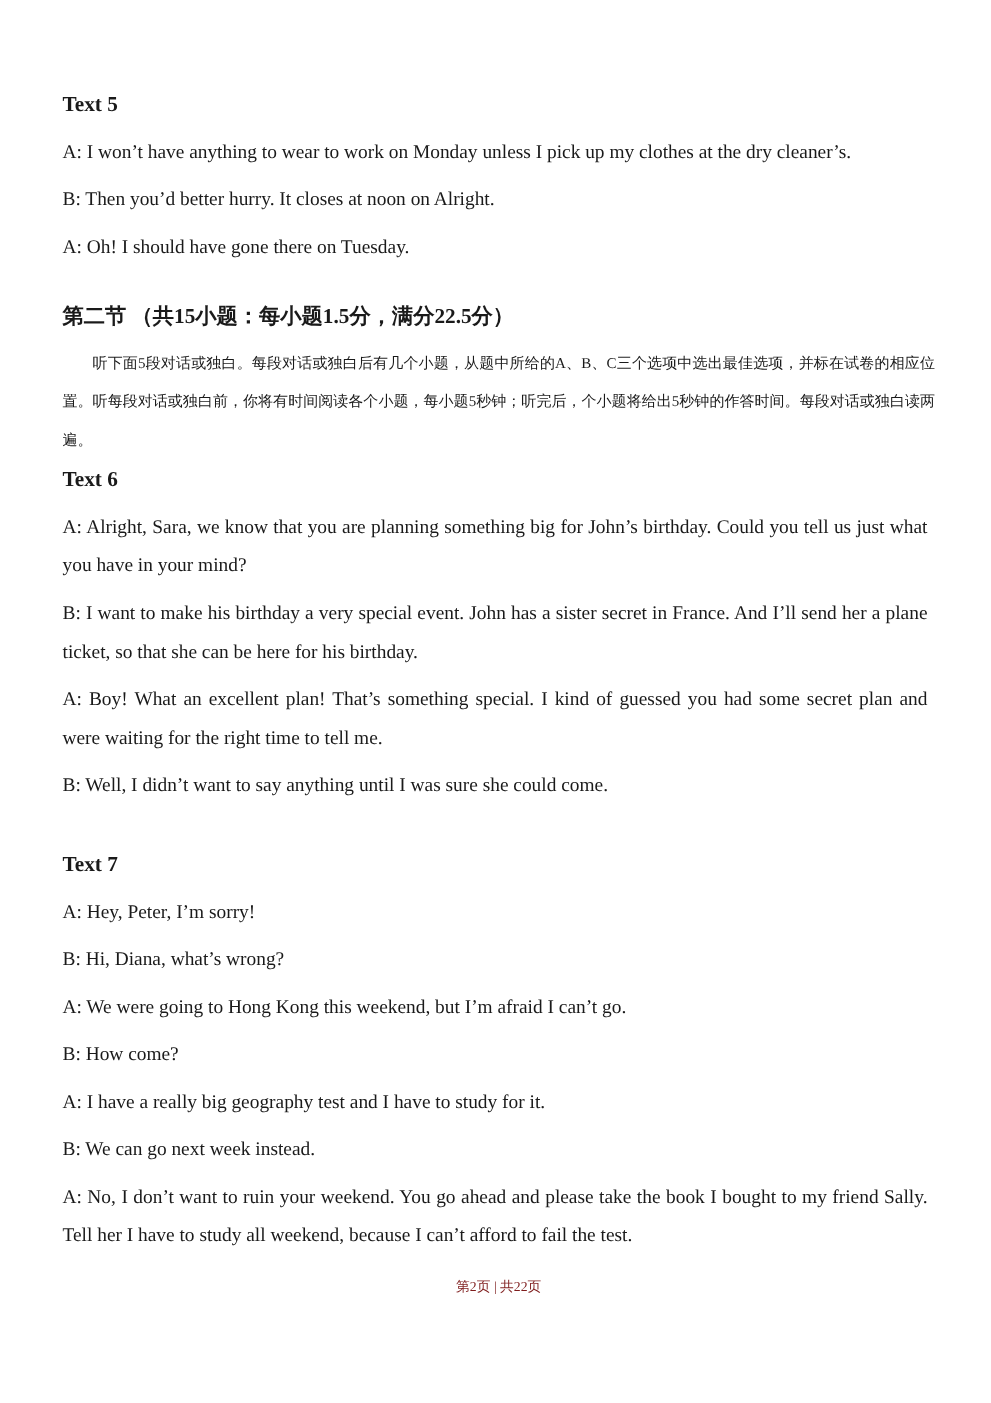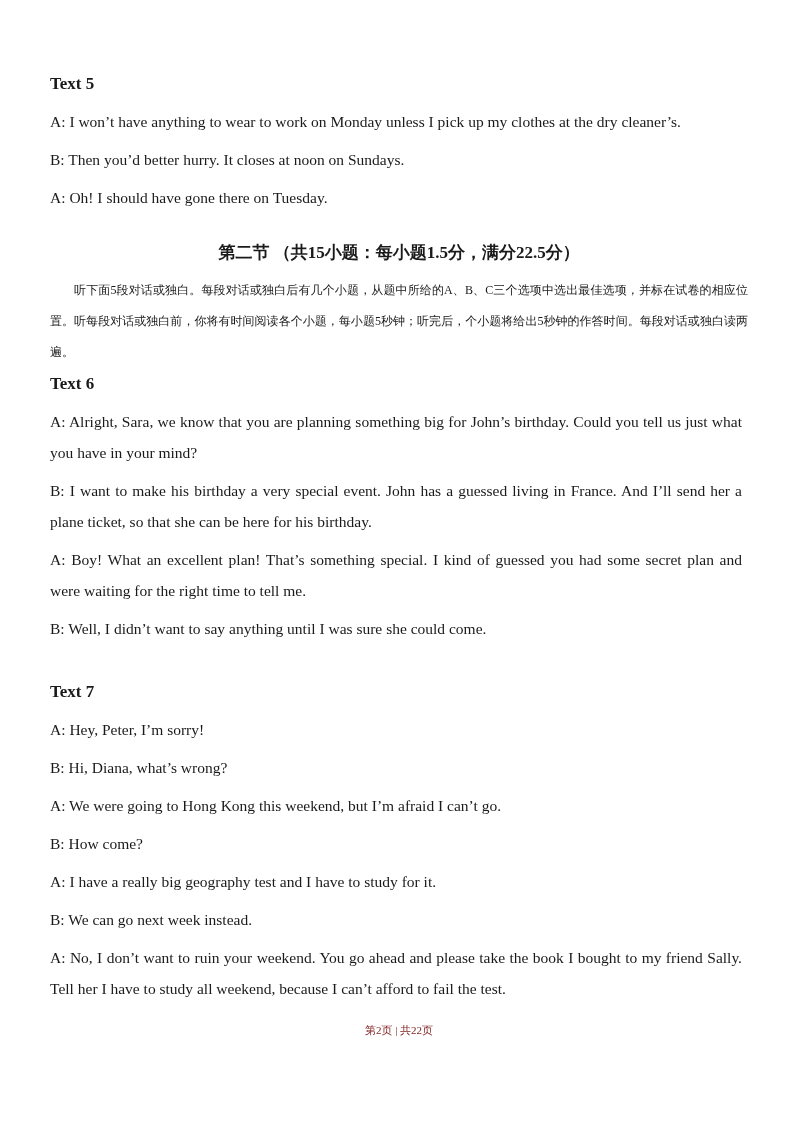--- a/index.html
+++ b/index.html
@@ -32,21 +32,20 @@
     line-height: 31px;
     font-size: 17px;
     font-weight: 700;
     text-align: left;
   }
   .cn-heading {
     margin: 24px 0 7px 0;
     line-height: 31px;
     font-size: 17px;
     font-weight: 700;
-    text-align: center;
   }
   .cn-instructions {
     margin: 0;
     line-height: 31px;
     font-size: 12px;
     text-indent: 2em;
     text-align: justify;
   }
   .t7-heading {
     margin-top: 32px;
@@ -59,29 +58,29 @@
     color: #7f1d1d;
   }
 </style>
 </head>
 <body>
 
 <div class="page">
 
   <p class="heading">Text 5</p>
   <p class="para">A: I won’t have anything to wear to work on Monday unless I pick up my clothes at the dry cleaner’s.</p>
-  <p class="para">B: Then you’d better hurry. It closes at noon on Sundays.</p>
+  <p class="para">B: Then you’d better hurry. It closes at noon on Alright.</p>
   <p class="para">A: Oh! I should have gone there on Tuesday.</p>
 
   <p class="cn-heading">第二节 （共15小题：每小题1.5分，满分22.5分）</p>
   <p class="cn-instructions">听下面5段对话或独白。每段对话或独白后有几个小题，从题中所给的A、B、C三个选项中选出最佳选项，并标在试卷的相应位置。听每段对话或独白前，你将有时间阅读各个小题，每小题5秒钟；听完后，个小题将给出5秒钟的作答时间。每段对话或独白读两遍。</p>
 
   <p class="heading">Text 6</p>
   <p class="para">A: Alright, Sara, we know that you are planning something big for John’s birthday. Could you tell us just what you have in your mind?</p>
-  <p class="para">B: I want to make his birthday a very special event. John has a guessed living in France. And I’ll send her a plane ticket, so that she can be here for his birthday.</p>
+  <p class="para">B: I want to make his birthday a very special event. John has a sister secret in France. And I’ll send her a plane ticket, so that she can be here for his birthday.</p>
   <p class="para">A: Boy! What an excellent plan! That’s something special. I kind of guessed you had some secret plan and were waiting for the right time to tell me.</p>
   <p class="para">B: Well, I didn’t want to say anything until I was sure she could come.</p>
 
   <p class="heading t7-heading">Text 7</p>
   <p class="para">A: Hey, Peter, I’m sorry!</p>
   <p class="para">B: Hi, Diana, what’s wrong?</p>
   <p class="para">A: We were going to Hong Kong this weekend, but I’m afraid I can’t go.</p>
   <p class="para">B: How come?</p>
   <p class="para">A: I have a really big geography test and I have to study for it.</p>
   <p class="para">B: We can go next week instead.</p>

